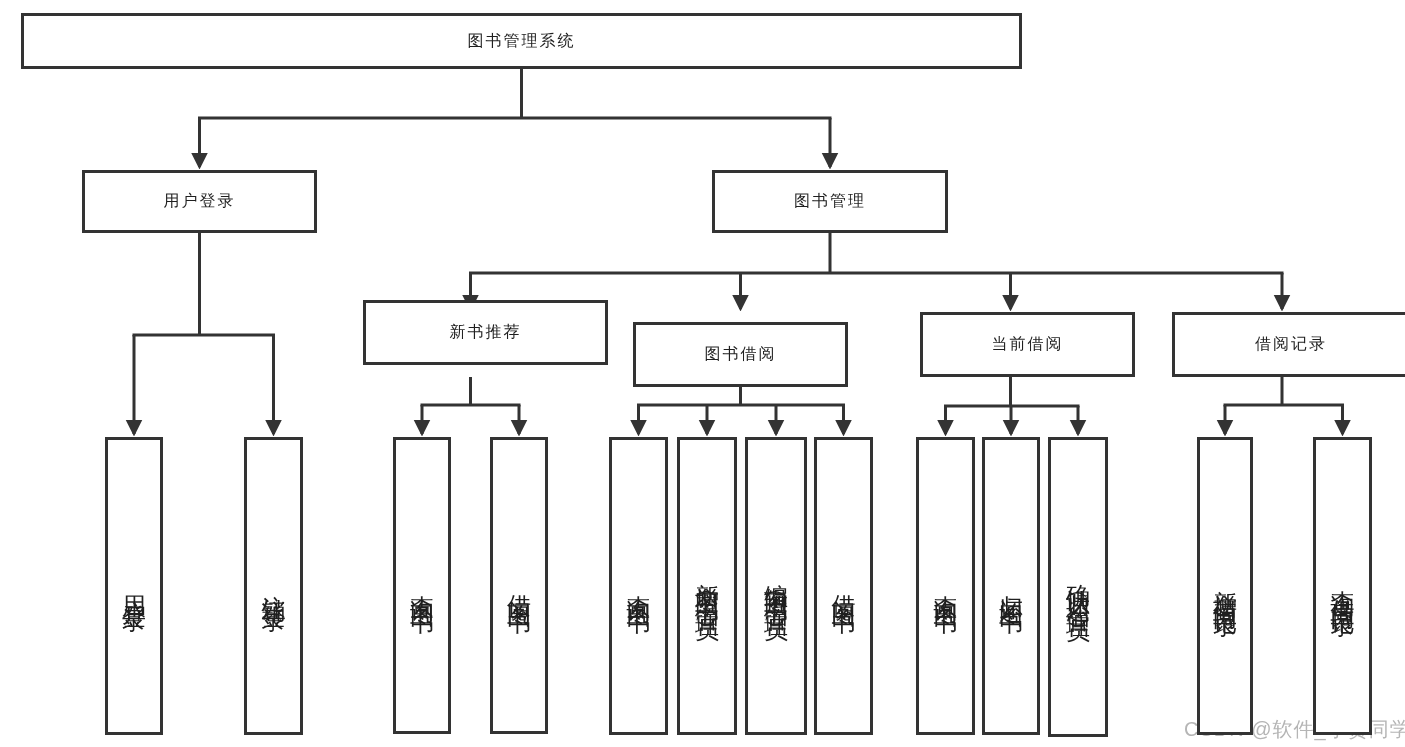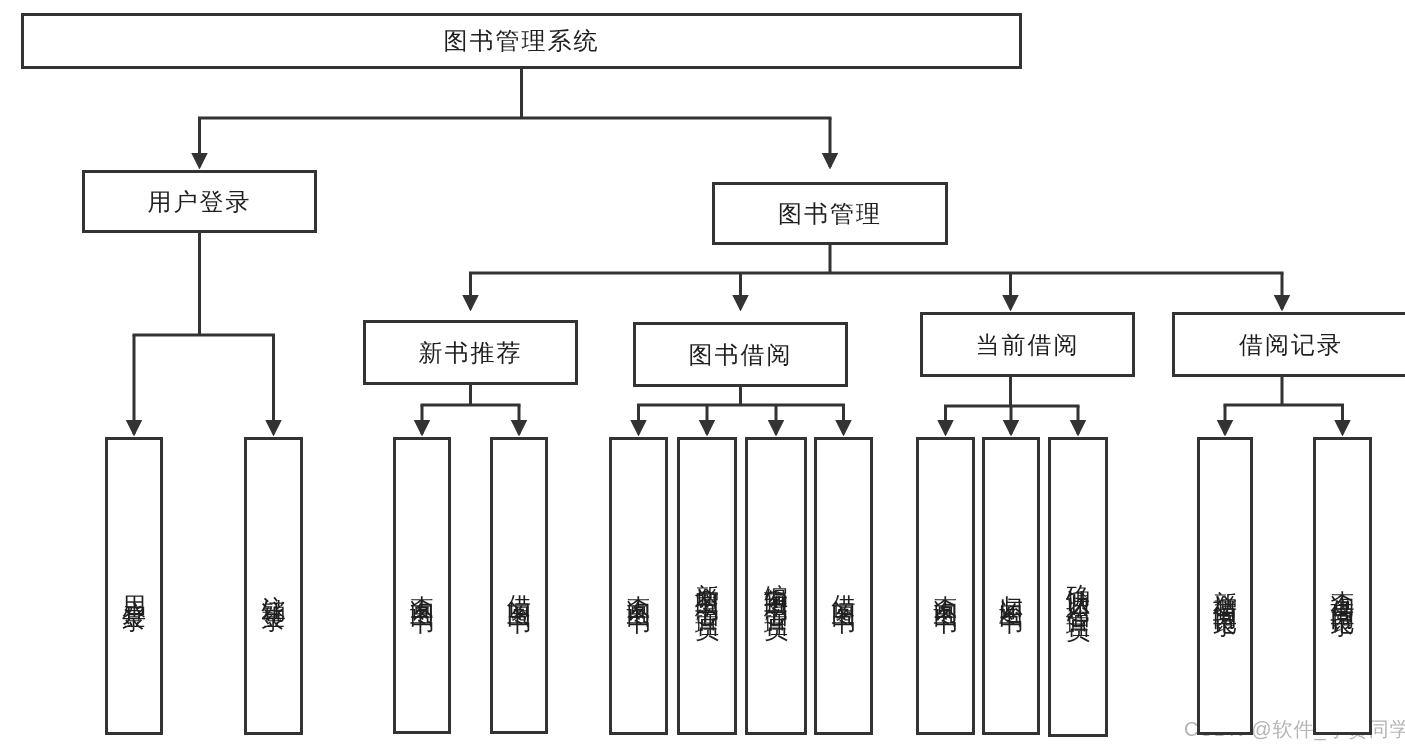--- a/index.html
+++ b/index.html
@@ -32,21 +32,21 @@
     position: absolute;
     box-sizing: border-box;
     border: 3px solid var(--line);
     background: var(--bg);
     display: flex;
     align-items: center;
     justify-content: center;
     color: var(--text);
   }
   .node.h span {
-    font-size: 24px;
+    font-size: 16px;
     letter-spacing: 2px;
     white-space: nowrap;
   }
   .node.v span {
     writing-mode: vertical-rl;
     text-orientation: mixed;
     font-size: 24px;
     letter-spacing: 5px;
     line-height: 1;
   }
@@ -99,24 +99,24 @@
         <path d="M1342.5 405 V434" marker-end="url(#arrowhead)"></path>
       </g>
   </svg>
   <div id="watermark" style="color: rgb(181, 181, 181);">CSDN @软件_小贺同学</div>
 <div class="node h" style="left: 21px; top: 13px; width: 1001px; height: 56px;">
       <span>图书管理系统</span>
     </div>
     <div class="node h" style="left: 82px; top: 170px; width: 235px; height: 63px;">
       <span>用户登录</span>
     </div>
-    <div class="node h" style="left: 712px; top: 170px; width: 236px; height: 63px; margin-top: 12px;">
+    <div class="node h" style="left: 712px; top: 170px; width: 236px; height: 63px;">
       <span>图书管理</span>
     </div>
-    <div class="node h" style="left: 363px; top: 320px; width: 215px; height: 65px;">
+    <div class="node h" style="left: 363px; top: 300px; width: 245px; height: 65px;">
       <span>新书推荐</span>
     </div>
     <div class="node h" style="left: 633px; top: 312px; width: 215px; height: 65px; margin-top: 10px;">
       <span>图书借阅</span>
     </div>
     <div class="node h" style="left: 920px; top: 312px; width: 215px; height: 65px;">
       <span>当前借阅</span>
     </div>
     <div class="node h" style="left: 1172px; top: 312px; width: 238px; height: 65px;">
       <span>借阅记录</span>

